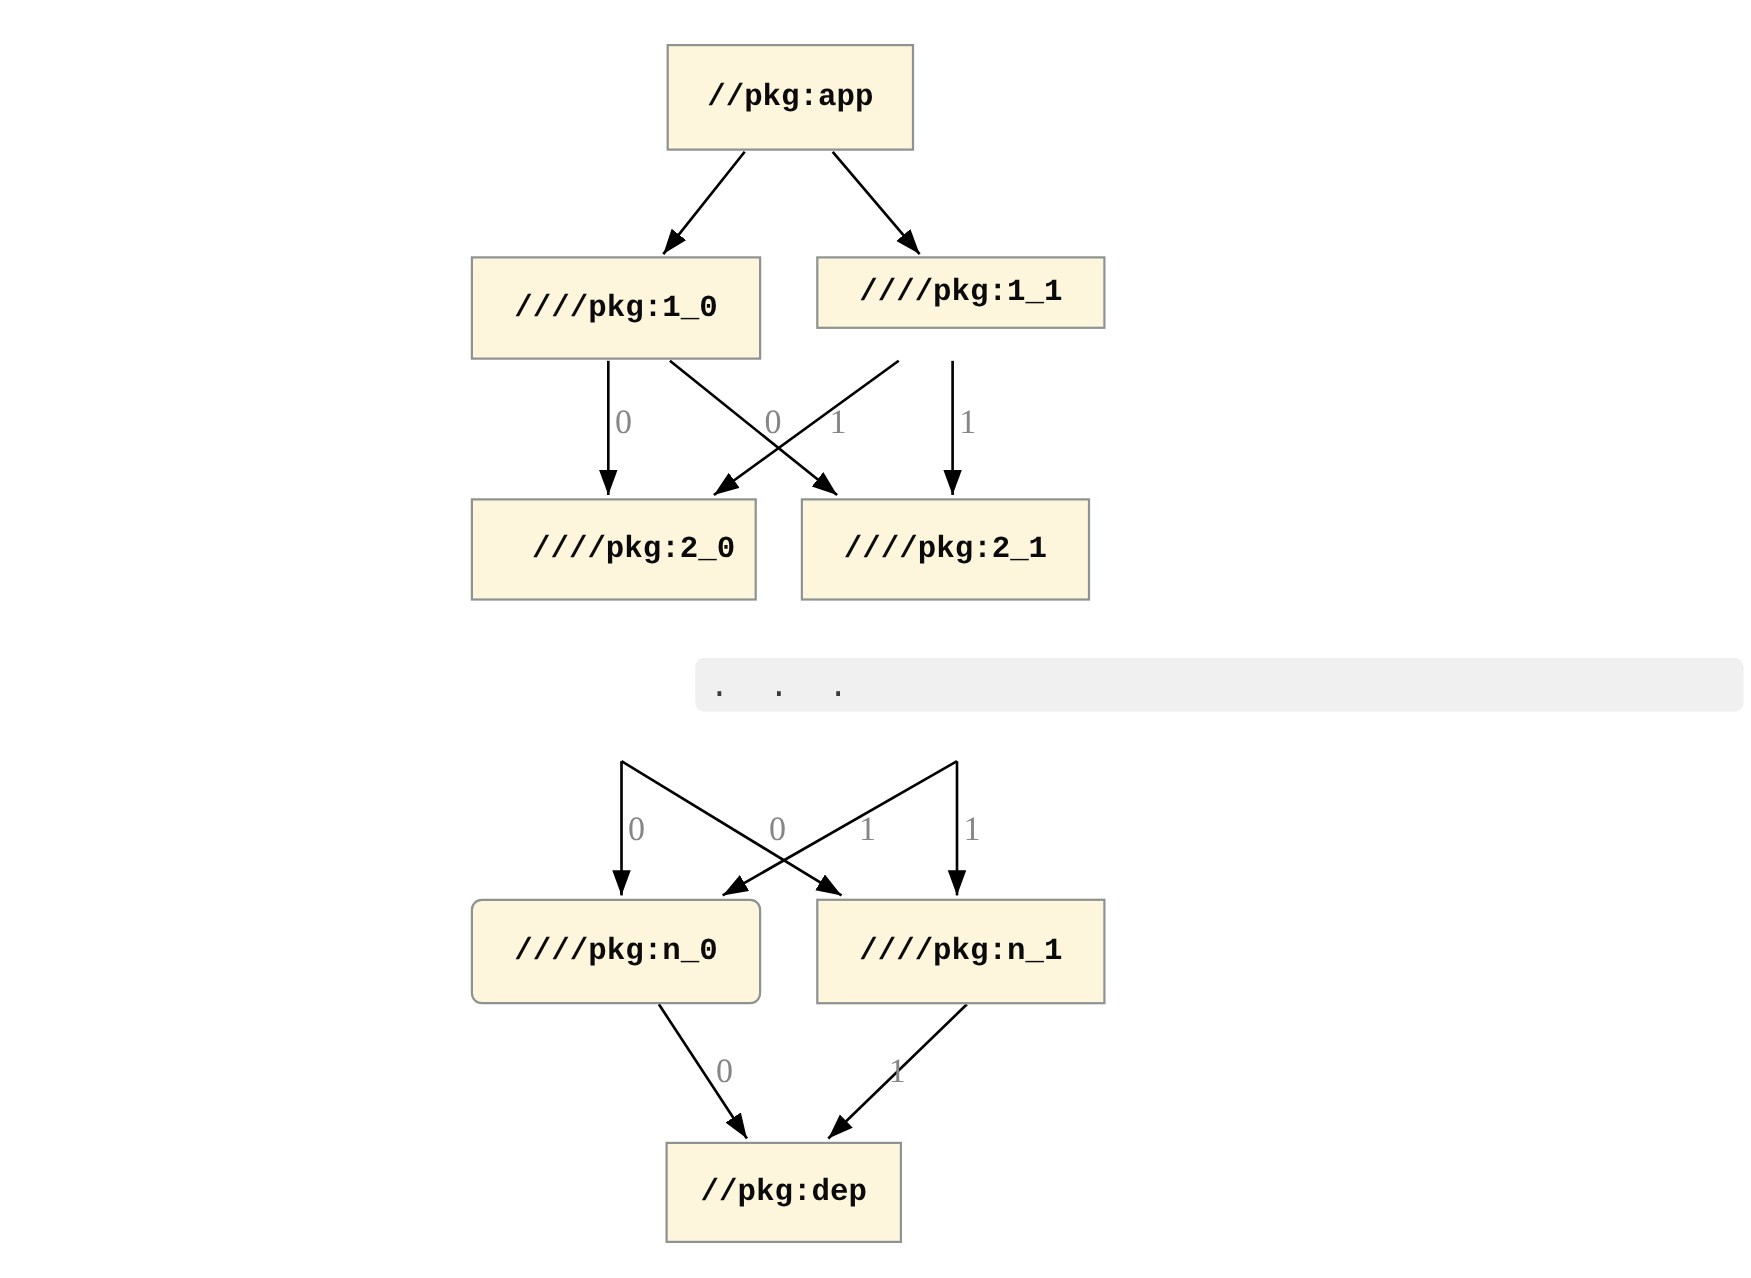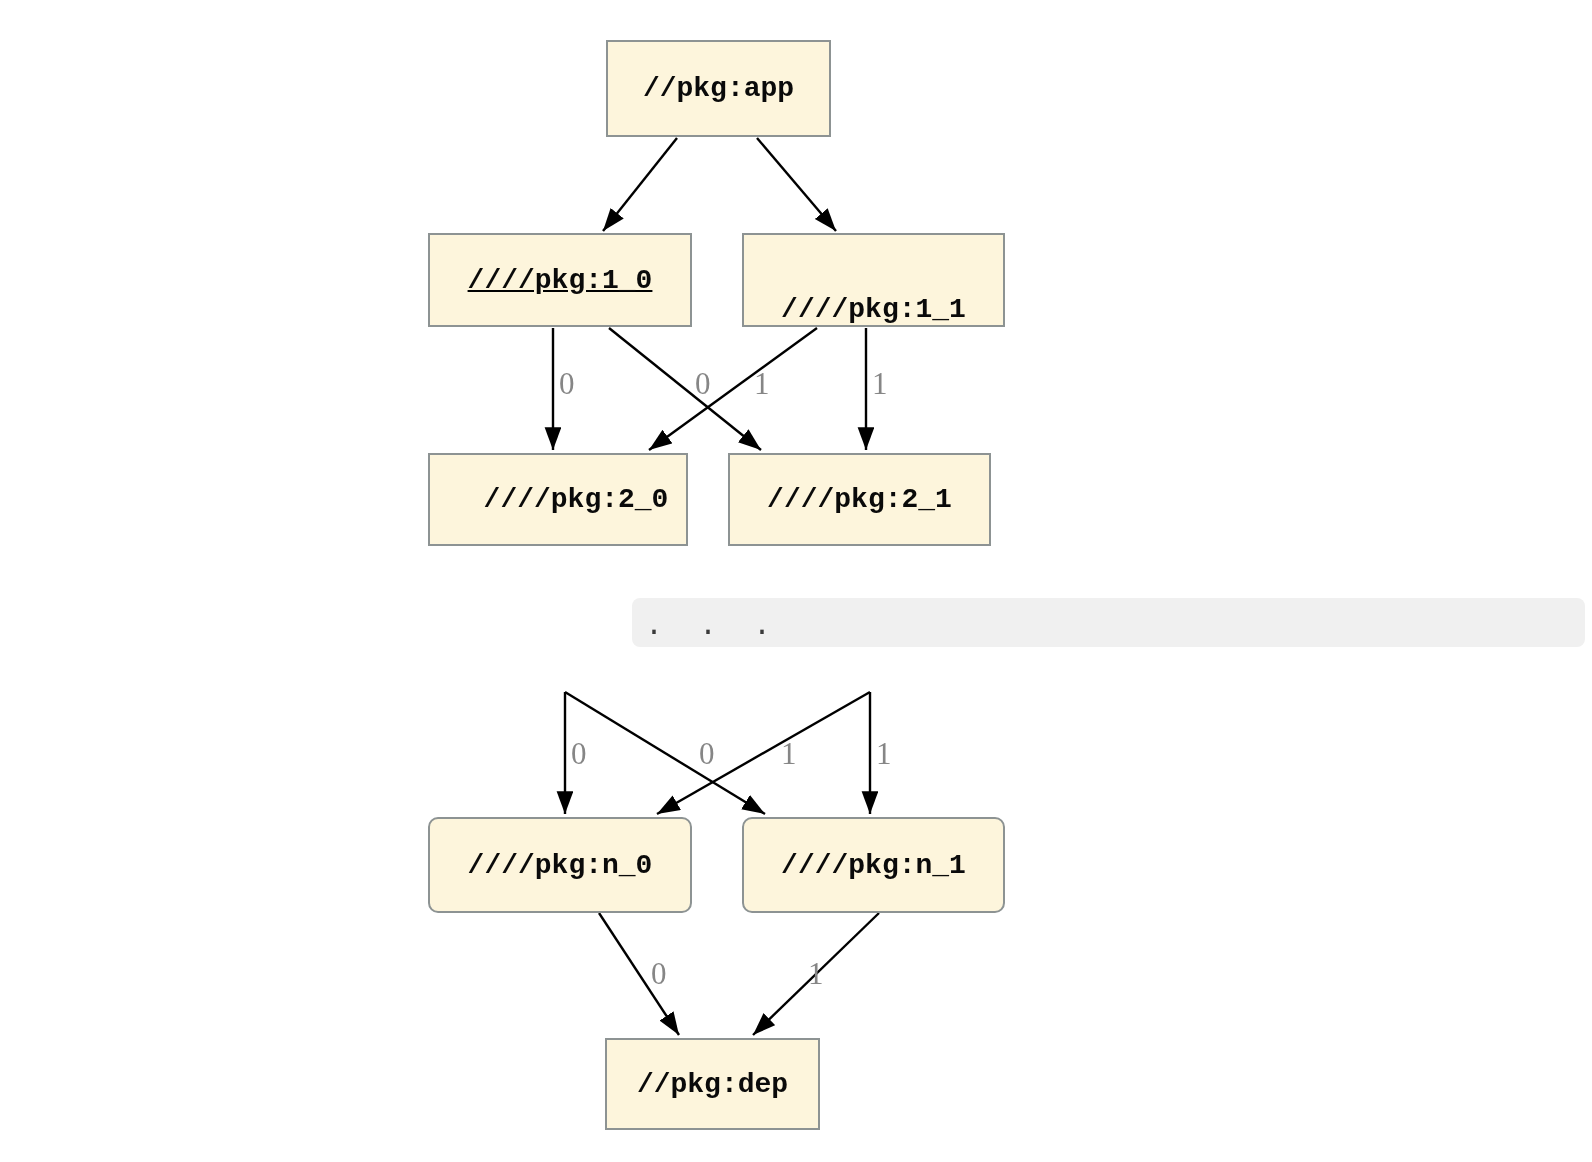--- a/index.html
+++ b/index.html
@@ -87,36 +87,36 @@
         <line x1="846" y1="692" x2="633" y2="814" stroke="#000000" stroke-width="2.4" marker-end="url(#arrowhead)"></line>
         <line x1="846" y1="692" x2="846" y2="814" stroke="#000000" stroke-width="2.4" marker-end="url(#arrowhead)"></line>
         <line x1="575" y1="913" x2="655" y2="1035" stroke="#000000" stroke-width="2.4" marker-end="url(#arrowhead)"></line>
         <line x1="855" y1="913" x2="729" y2="1035" stroke="#000000" stroke-width="2.4" marker-end="url(#arrowhead)"></line>
       </g>
   </svg>
 
   <div class="node" style="left: 582px; top: 40px; width: 225px; height: 97px;">
     <span class="node-label">//pkg:app</span>
   </div>
-  <div class="node" style="left: 404px; top: 233px; width: 264px; height: 94px; text-decoration: underline;">
+  <div class="node" style="left: 404px; top: 233px; width: 264px; height: 94px;">
     <span class="node-label">////pkg:1_0</span>
   </div>
-  <div class="node" style="left: 718px; top: 233px; width: 263px; height: 94px; align-items: flex-end;">
+  <div class="node" style="left: 718px; top: 233px; width: 263px; height: 66px;">
     <span class="node-label">////pkg:1_1</span>
   </div>
   <div class="node" style="left: 404px; top: 453px; width: 260px; height: 93px; padding-left: 36px;">
     <span class="node-label">////pkg:2_0</span>
   </div>
   <div class="node" style="left: 704px; top: 453px; width: 263px; height: 93px;">
     <span class="node-label">////pkg:2_1</span>
   </div>
   <div class="node" style="left: 404px; top: 817px; width: 264px; height: 96px; border-radius: 10px;">
     <span class="node-label">////pkg:n_0</span>
   </div>
-  <div class="node" style="left: 718px; top: 817px; width: 263px; height: 96px; border-radius: 10px;">
+  <div class="node" style="left: 718px; top: 817px; width: 263px; height: 96px;">
     <span class="node-label">////pkg:n_1</span>
   </div>
   <div class="node" style="left: 581px; top: 1038px; width: 215px; height: 92px;">
     <span class="node-label">//pkg:dep</span>
   </div>
 
   <div class="code-band" id="code-band" style="left: 608px; top: 598px; width: 953px; height: 49px;">
     <span class="dots">.  .  .</span>
   </div>
 

